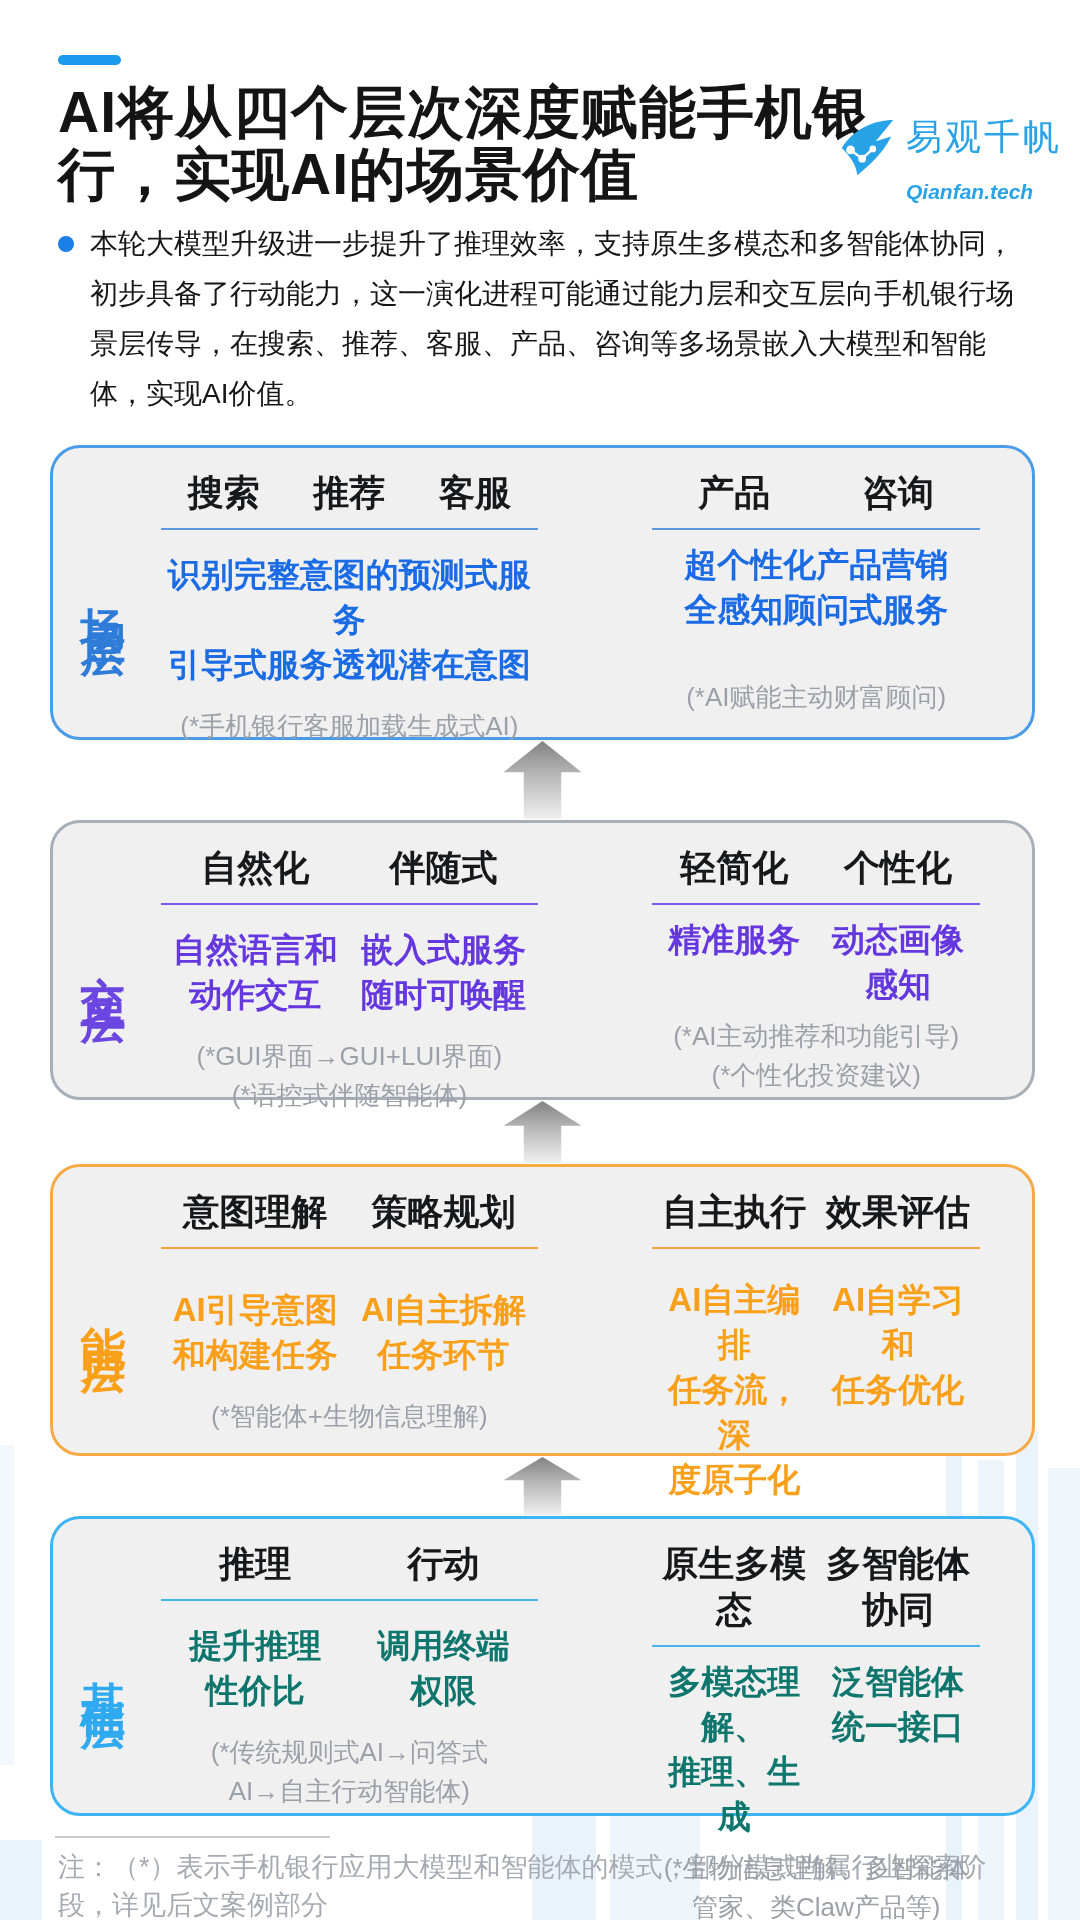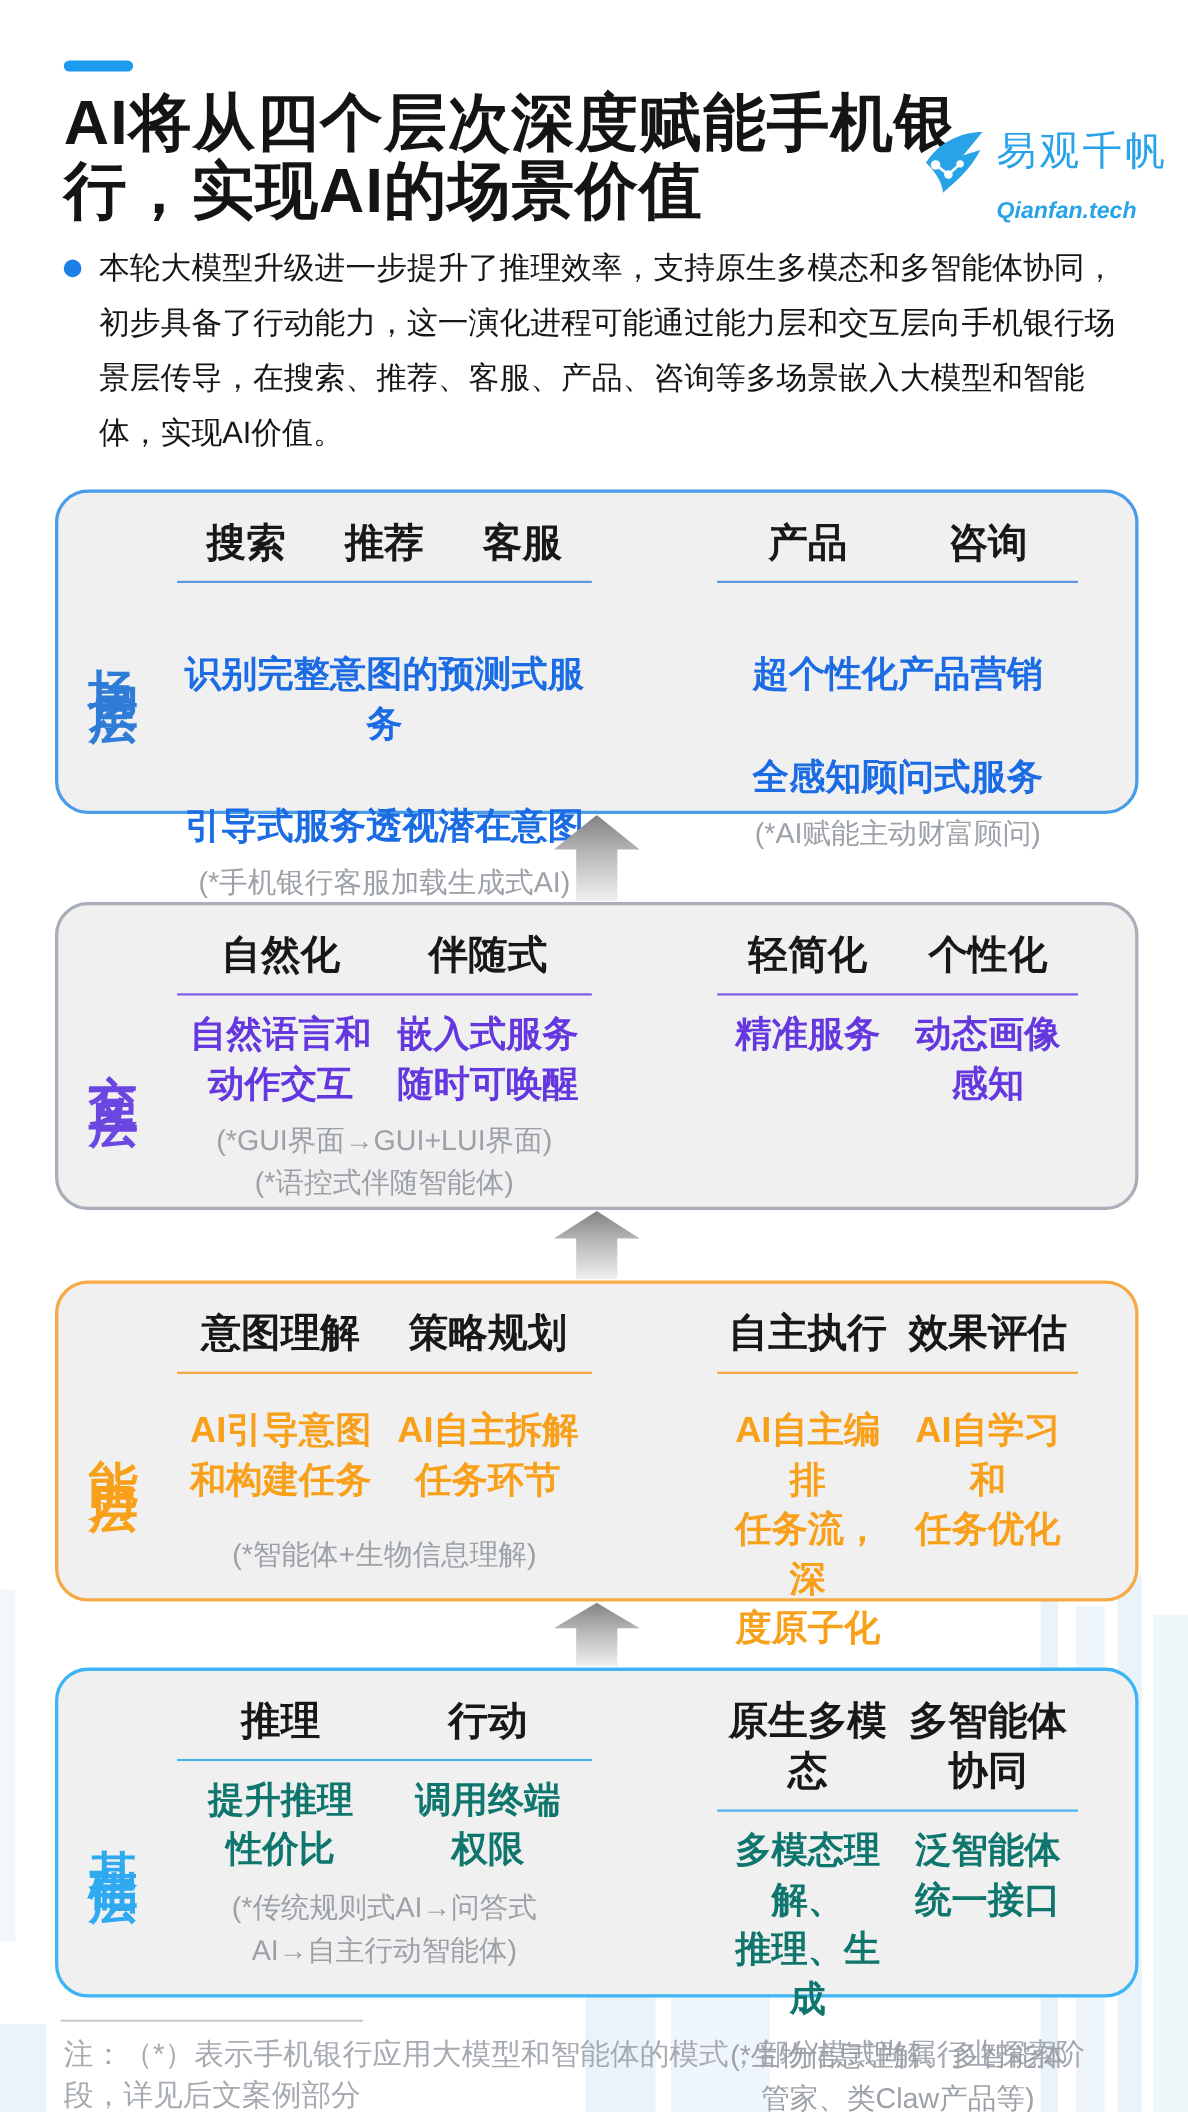--- a/index.html
+++ b/index.html
@@ -26,35 +26,35 @@
   .intro-dot { position:absolute; left:0; top:17px; width:16px; height:16px; border-radius:50%; background:#1b7fe8; }
 
   
   .stack { margin:26px 0 0 50px; width:985px; }
   .layer { display:flex; background:#f0f0f1; border-radius:30px; border:3px solid; position:relative; }
   .layer-label { flex:0 0 100px; display:flex; align-items:center; justify-content:center;
                  writing-mode:vertical-rl; text-orientation:upright;
                  font-size:45px; font-weight:800; letter-spacing:14px; }
   .layer-content { flex:1; display:flex; justify-content:space-between; padding:22px 52px 20px 8px; }
   .group { display:flex; flex-direction:column; }
-  .g1 { width:46%; } .g2 { width:40%; }
+  .g1 { width:46%;gap:10px; } .g2 { width:40%; }
   .headers { display:flex; padding-bottom:12px; border-bottom:2px solid; margin-bottom:12px; }
   .headers span { flex:1; text-align:center; font-size:36px; font-weight:600; color:#17181a; line-height:46px; }
   .lines { text-align:center; }
   .lines p, .cols p { font-size:33px; font-weight:600; line-height:45px; white-space:pre-line; }
   .cols { display:flex; }
   .cols .col { flex:1; text-align:center; }
   .notes { margin-top:auto; text-align:center; padding-top:10px; }
   .notes p { font-size:26px; line-height:39px; color:#9ca1a8; font-weight:400; white-space:pre-line; }
 
   
   .t-scene    { border-color:#4a9be8; }
   .t-scene    .layer-label { color:#2e7cd8; }
   .t-scene    .headers { border-color:#5b97de; }
-  .t-scene    .lines p, .t-scene .cols p { color:#1b6ce4;margin-top:48px; }
+  .t-scene    .lines p, .t-scene .cols p { color:#1b6ce4; }
   .t-interact { border-color:#a9afb9; }
   .t-interact .layer-label { color:#6b46e0; }
   .t-interact .headers { border-color:#7d5bea; }
   .t-interact .lines p, .t-interact .cols p { color:#6538df; }
   .t-ability  { border-color:#f6aa45; }
   .t-ability  .layer-label { color:#f9a01b; }
   .t-ability  .headers { border-color:#f2a23c; }
   .t-ability  .lines p, .t-ability .cols p { color:#f9a01b;margin-top:16px; }
   .t-base     { border-color:#3db5f4; }
   .t-base     .layer-label { color:#2fa9f0; }
@@ -180,20 +180,24 @@
               <span>个性化</span>
             </div>
             <div class="cols">
               <div class="col">
                   <p>精准服务</p>
                 </div>
               <div class="col">
                   <p>动态画像感知</p>
                 </div>
             </div>
+            <div class="notes">
+              <p>(*AI主动推荐和功能引导)</p>
+              <p>(*个性化投资建议)</p>
+            </div>
           </div>
         </div>
       </section>
 
       <div class="arrow-up a2"></div>
 
       <section class="layer t-ability h-ability">
         <div class="layer-label">能力层</div>
         <div class="layer-content">
           <div class="group g1">

